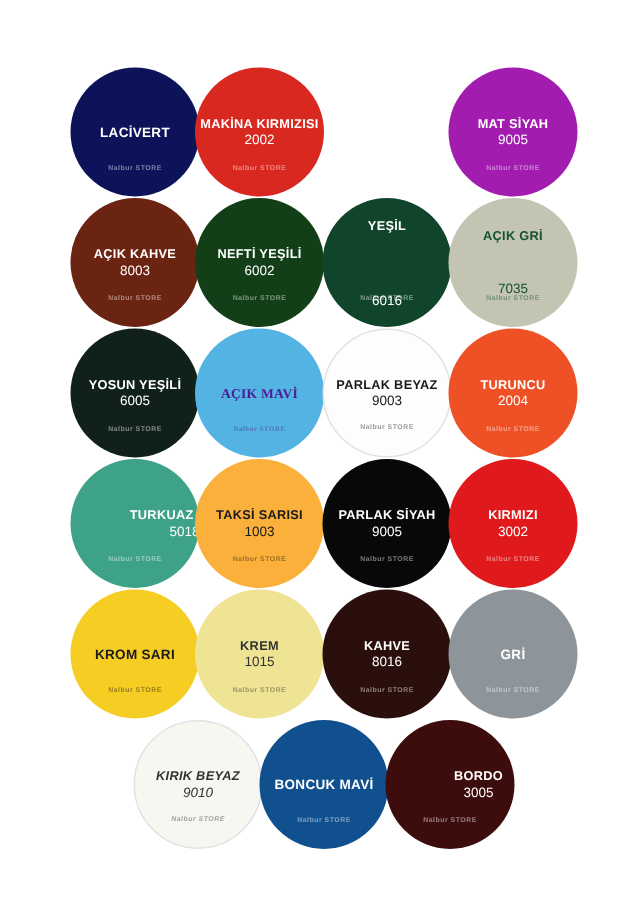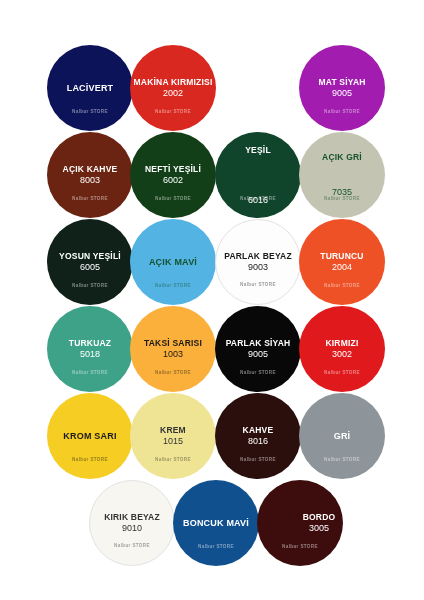--- a/index.html
+++ b/index.html
@@ -102,35 +102,35 @@
     <div class="swatch" style="left: 299px; top: 132px; width: 86px; height: 86px; background: rgb(195, 196, 178); color: #14532d; gap: 24px;">
       <div class="name">AÇIK GRİ</div>
       <div class="code">7035</div>
       <div class="mark">Nalbur STORE</div>
     </div>
     <div class="swatch" style="left: 47px; top: 219px; width: 86px; height: 86px; background: rgb(16, 33, 26); color: rgb(255, 255, 255);">
       <div class="name">YOSUN YEŞİLİ</div>
       <div class="code">6005</div>
       <div class="mark">Nalbur STORE</div>
     </div>
-    <div class="swatch nameonly" style="left: 130px; top: 219px; width: 86px; height: 86px; background: rgb(83, 179, 227); color: #14532d;">
+    <div class="swatch nameonly" style="left: 130px; top: 219px; width: 86px; height: 86px; background: rgb(83, 179, 227); color: #4c1d95; font-family: Liberation Serif, serif;">
       <div class="name">AÇIK MAVİ</div>
       <div class="mark">Nalbur STORE</div>
     </div>
     <div class="swatch outlined" style="left: 215px; top: 219px; width: 86px; height: 86px; background: rgb(253, 253, 253); color: rgb(26, 26, 26);">
       <div class="name">PARLAK BEYAZ</div>
       <div class="code">9003</div>
       <div class="mark">Nalbur STORE</div>
     </div>
     <div class="swatch" style="left: 299px; top: 219px; width: 86px; height: 86px; background: rgb(239, 81, 38); color: rgb(255, 255, 255);">
       <div class="name">TURUNCU</div>
       <div class="code">2004</div>
       <div class="mark">Nalbur STORE</div>
     </div>
-    <div class="swatch" style="left: 47px; top: 306px; width: 86px; height: 86px; background: rgb(62, 162, 136); color: rgb(255, 255, 255);">
+    <div class="swatch" style="left: 47px; top: 306px; width: 86px; height: 86px; background: rgb(62, 162, 136); color: rgb(255, 255, 255); align-items: flex-end;">
       <div class="name">TURKUAZ</div>
       <div class="code">5018</div>
       <div class="mark">Nalbur STORE</div>
     </div>
     <div class="swatch" style="left: 130px; top: 306px; width: 86px; height: 86px; background: rgb(251, 176, 59); color: rgb(26, 26, 26);">
       <div class="name">TAKSİ SARISI</div>
       <div class="code">1003</div>
       <div class="mark">Nalbur STORE</div>
     </div>
     <div class="swatch" style="left: 215px; top: 306px; width: 86px; height: 86px; background: rgb(8, 8, 8); color: rgb(255, 255, 255);">
@@ -154,21 +154,21 @@
     </div>
     <div class="swatch" style="left: 215px; top: 393px; width: 86px; height: 86px; background: rgb(43, 15, 12); color: rgb(255, 255, 255);">
       <div class="name">KAHVE</div>
       <div class="code">8016</div>
       <div class="mark">Nalbur STORE</div>
     </div>
     <div class="swatch nameonly" style="left: 299px; top: 393px; width: 86px; height: 86px; background: rgb(141, 149, 154); color: rgb(255, 255, 255);">
       <div class="name">GRİ</div>
       <div class="mark">Nalbur STORE</div>
     </div>
-    <div class="swatch outlined" style="left: 89px; top: 480px; width: 86px; height: 86px; background: rgb(248, 246, 241); color: rgb(51, 51, 51);">
+    <div class="swatch outlined" style="left: 89px; top: 480px; width: 86px; height: 86px; background: rgb(248, 246, 241); color: rgb(51, 51, 51); font-style: italic;">
       <div class="name">KIRIK BEYAZ</div>
       <div class="code">9010</div>
       <div class="mark">Nalbur STORE</div>
     </div>
     <div class="swatch nameonly" style="left: 173px; top: 480px; width: 86px; height: 86px; background: rgb(17, 80, 143); color: rgb(255, 255, 255);">
       <div class="name">BONCUK MAVİ</div>
       <div class="mark">Nalbur STORE</div>
     </div>
     <div class="swatch" style="left: 257px; top: 480px; width: 86px; height: 86px; background: rgb(61, 13, 13); color: rgb(255, 255, 255); padding-left: 38px;">
       <div class="name">BORDO</div>

